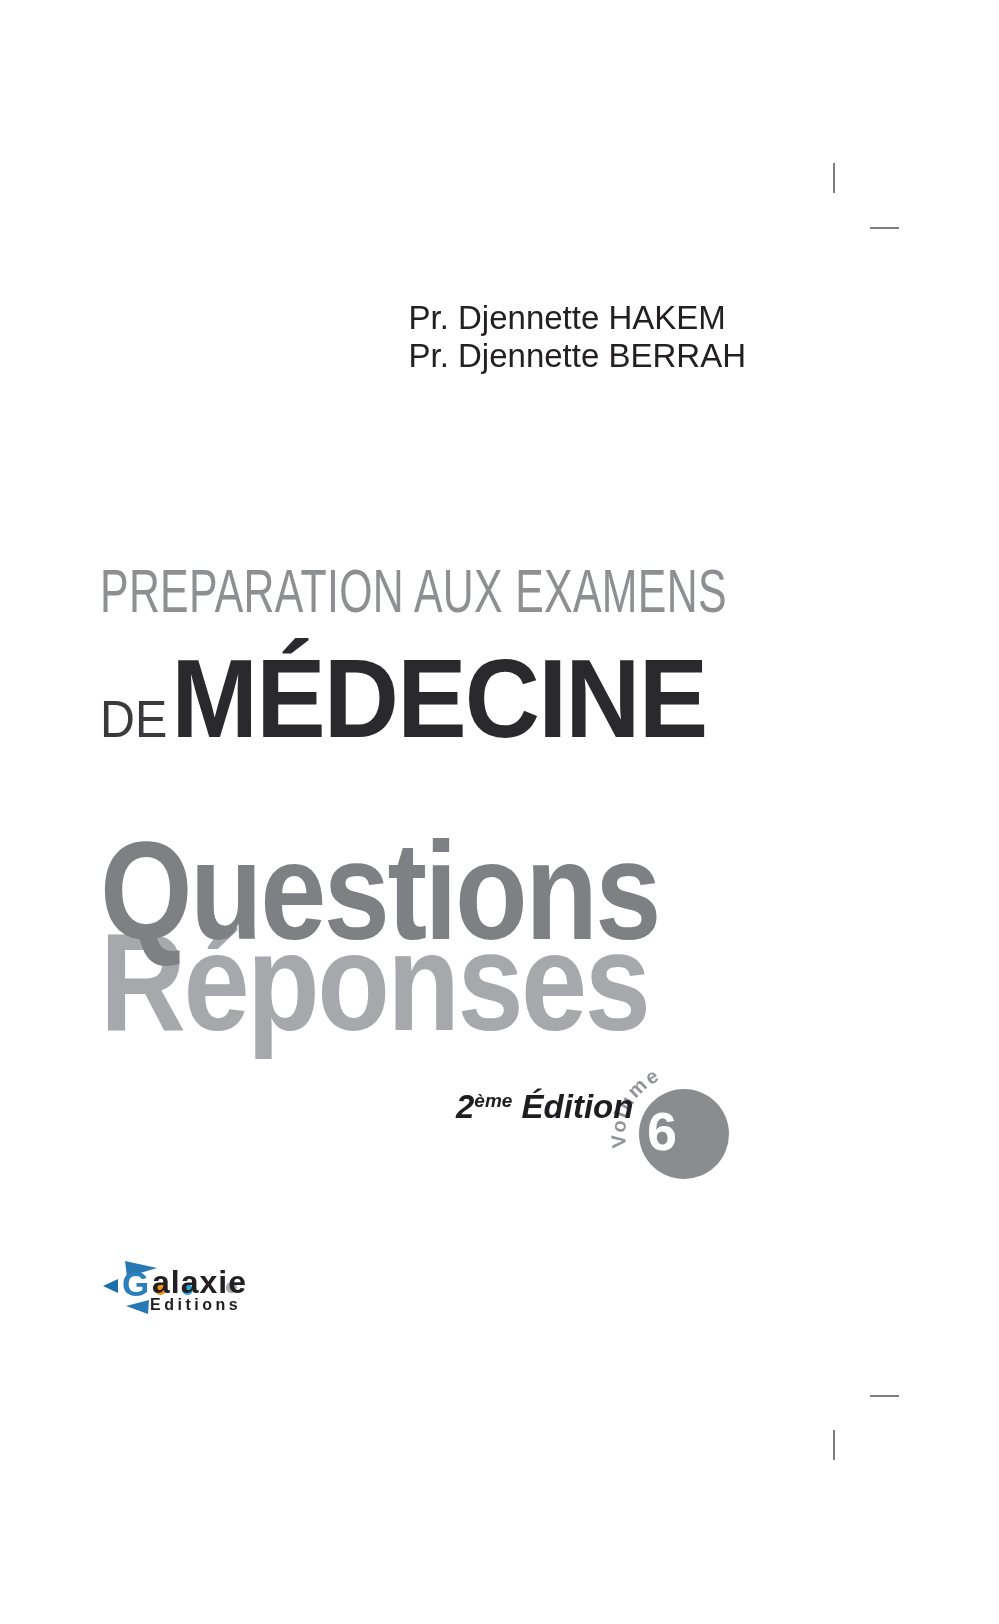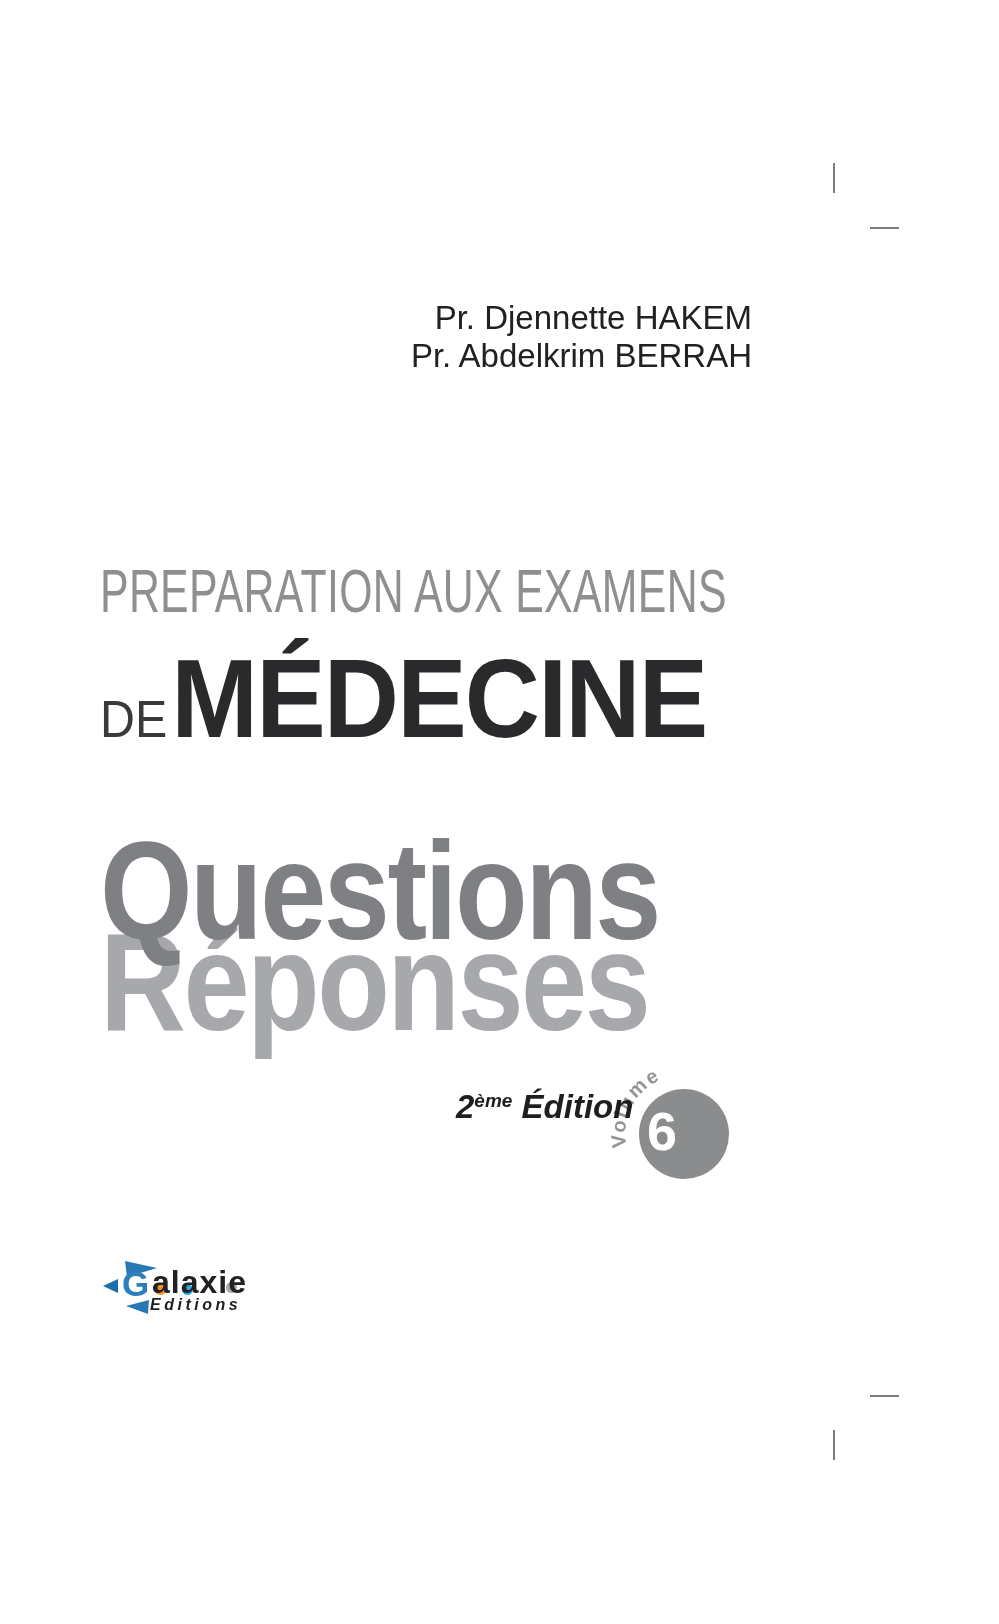--- a/index.html
+++ b/index.html
@@ -14,22 +14,22 @@
   .crop{position:absolute;background:#7d7d7d;}
   .crop.v{width:2px;height:30px;}
   .crop.h{width:29px;height:2px;}
   .crop.v-top{left:833px;top:163px;}
   .crop.h-top{left:870px;top:227px;}
   .crop.h-bot{left:870px;top:1395px;}
   .crop.v-bot{left:833px;top:1430px;}
 
   
   .authors{
-    position:absolute;right:247px;top:299px;
-    text-align:right;color:#232022;
+    position:absolute;right:253px;top:299px;
+    text-align:left;color:#232022;
     font-size:33px;line-height:38px;font-weight:400;
     letter-spacing:0px;white-space:nowrap;
   }
 
   
   .kicker{
     position:absolute;left:100px;top:560px;
     font-size:62px;line-height:1;color:#8d8f91;font-weight:400;
     white-space:nowrap;transform:scaleX(0.69);transform-origin:0 0;
     letter-spacing:0.5px;
@@ -78,36 +78,36 @@
     letter-spacing:1px;z-index:1;
   }
   .logo-rest .txt{position:relative;z-index:1;}
   .dot{position:absolute;border-radius:50%;width:11px;height:11px;z-index:0;}
   .dot.orange{left:3px;top:18px;}
   .dot.blue{left:30px;top:18px;}
   .dot.gray{left:74px;top:16px;}
   .logo-editions{
     position:absolute;left:150px;top:1297px;
     font-size:16px;font-weight:bold;color:#232022;
-    letter-spacing:3.5px;line-height:1;font-style:italic;
+    letter-spacing:3.5px;line-height:1;
   }
 </style>
 </head>
 <body>
 
 <div class="page">
 
   <div class="crop v v-top"></div>
   <div class="crop h h-top"></div>
   <div class="crop h h-bot"></div>
   <div class="crop v v-bot"></div>
 
   <div class="authors">
     <div>Pr. Djennette HAKEM</div>
-    <div>Pr. Abdelkrim BERRAH</div>
+    <div>Pr. Djennette BERRAH</div>
   </div>
 
   <div class="kicker">PREPARATION AUX EXAMENS</div>
   <div class="title-line">
     <span class="title-de">DE</span>
     <span class="title-main">MÉDECINE</span>
   </div>
 
   <div class="r-line">Réponses</div>
   <div class="q-line">Questions</div>

